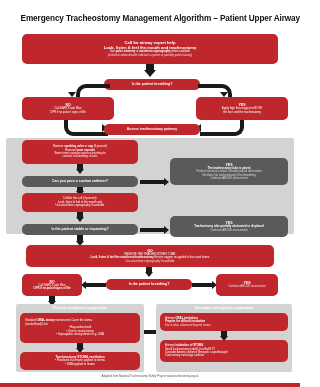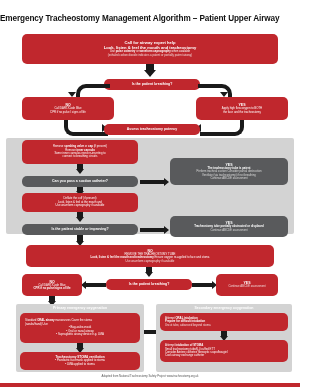--- a/index.html
+++ b/index.html
@@ -9,21 +9,21 @@
     font-family:"Liberation Sans", sans-serif;
     color:#222;
     overflow:hidden;
     position:relative;
   }
   .page{position:relative;width:300px;height:387px;box-sizing:border-box;padding:0;}
 
   
   .title{
     position:absolute;left:0;top:14px;width:300px;
-    text-align:left;
+    text-align:right;
     font-size:8.2px;font-weight:bold;color:#111;
     letter-spacing:-0.1px;
     line-height:10px;
   }
 
   
   .rbox{
     position:absolute;box-sizing:border-box;
     background:#c0272d;color:#fff;border-radius:5px;
     text-align:center;

